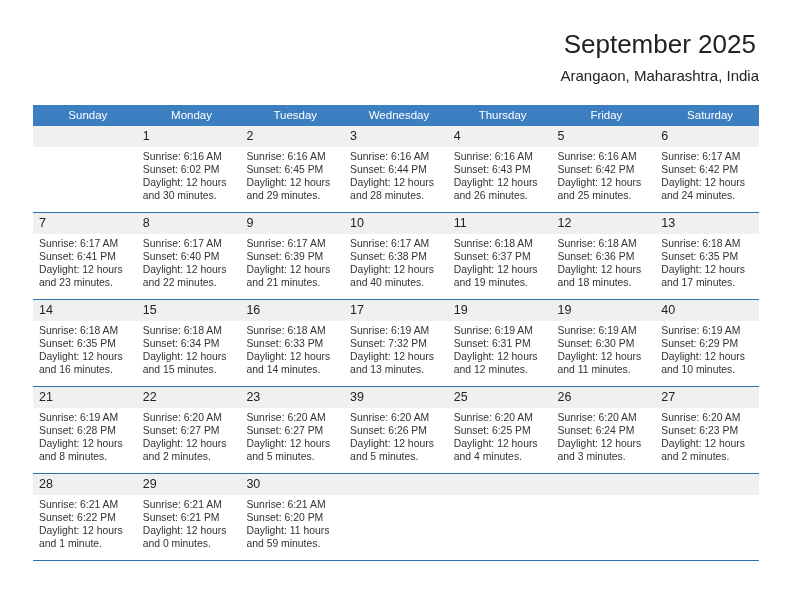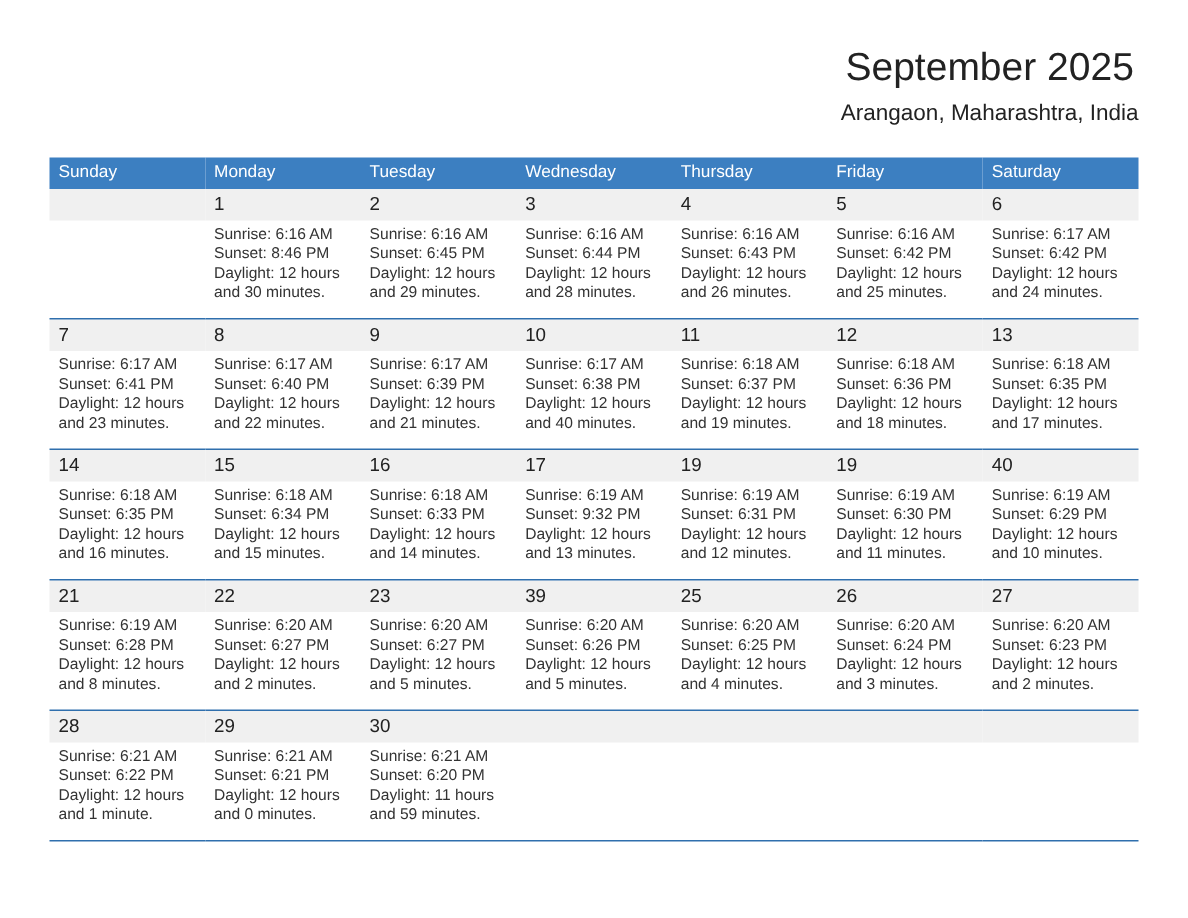--- a/index.html
+++ b/index.html
@@ -94,21 +94,21 @@
   table.cal {
     width: 726px;
     border-collapse: collapse;
     table-layout: fixed;
   }
   table.cal th {
     background: #3c7fc1;
     color: #ffffff;
     font-size: 11.5px;
     font-weight: normal;
-    text-align: left;
+    text-align: center;
     padding: 4px 0 5px 6px;
     height: 11px;
     border: none;
   }
   td.daycell {
     vertical-align: top;
     padding: 0;
     border: none;
     width: 103.7px;
   }
@@ -182,21 +182,21 @@
                 <div></div>
                 <div></div>
                 <div></div>
                 <div></div>
               </div>
             </td>
             <td class="daycell">
               <div class="daynum">1</div>
               <div class="details">
                 <div>Sunrise: 6:16 AM</div>
-                <div>Sunset: 8:46 PM</div>
+                <div>Sunset: 6:02 PM</div>
                 <div>Daylight: 12 hours</div>
                 <div>and 30 minutes.</div>
               </div>
             </td>
             <td class="daycell">
               <div class="daynum">2</div>
               <div class="details">
                 <div>Sunrise: 6:16 AM</div>
                 <div>Sunset: 6:45 PM</div>
                 <div>Daylight: 12 hours</div>
@@ -330,21 +330,21 @@
                 <div>Sunrise: 6:18 AM</div>
                 <div>Sunset: 6:33 PM</div>
                 <div>Daylight: 12 hours</div>
                 <div>and 14 minutes.</div>
               </div>
             </td>
             <td class="daycell">
               <div class="daynum">17</div>
               <div class="details">
                 <div>Sunrise: 6:19 AM</div>
-                <div>Sunset: 9:32 PM</div>
+                <div>Sunset: 7:32 PM</div>
                 <div>Daylight: 12 hours</div>
                 <div>and 13 minutes.</div>
               </div>
             </td>
             <td class="daycell">
               <div class="daynum">19</div>
               <div class="details">
                 <div>Sunrise: 6:19 AM</div>
                 <div>Sunset: 6:31 PM</div>
                 <div>Daylight: 12 hours</div>

